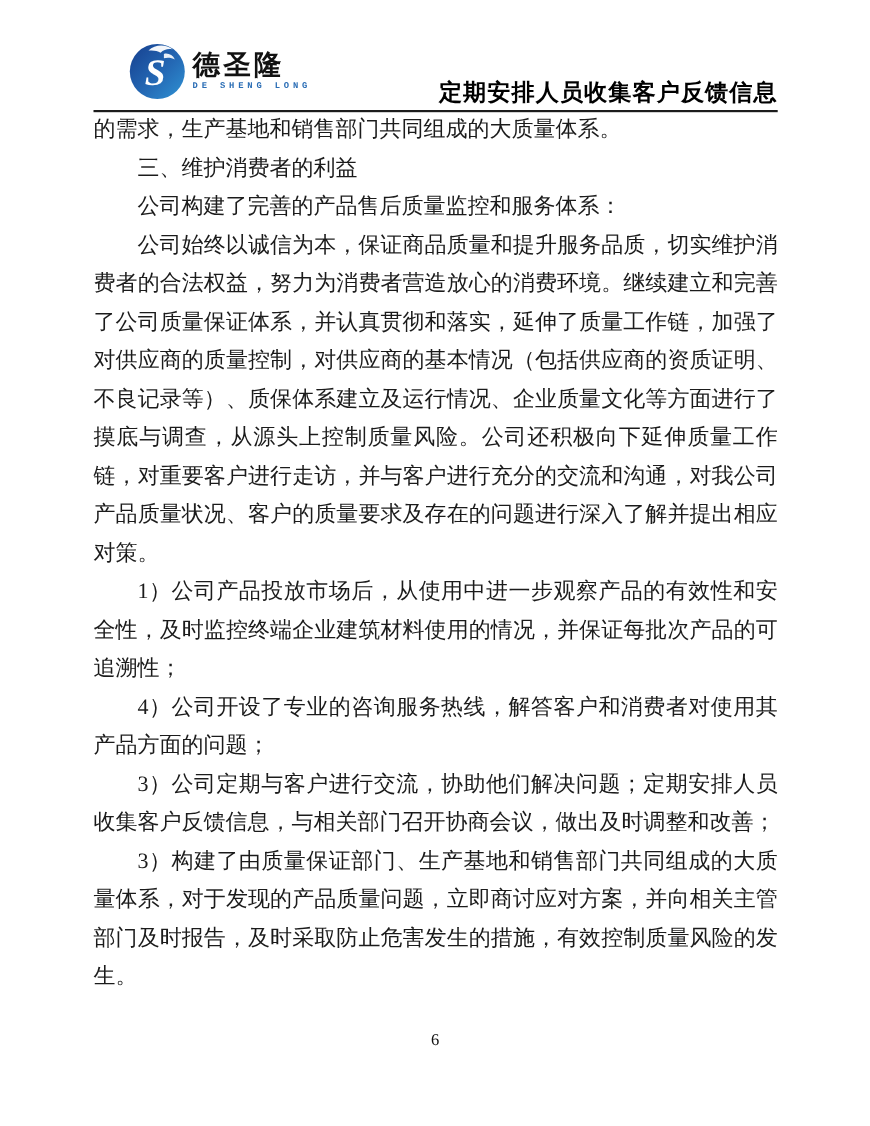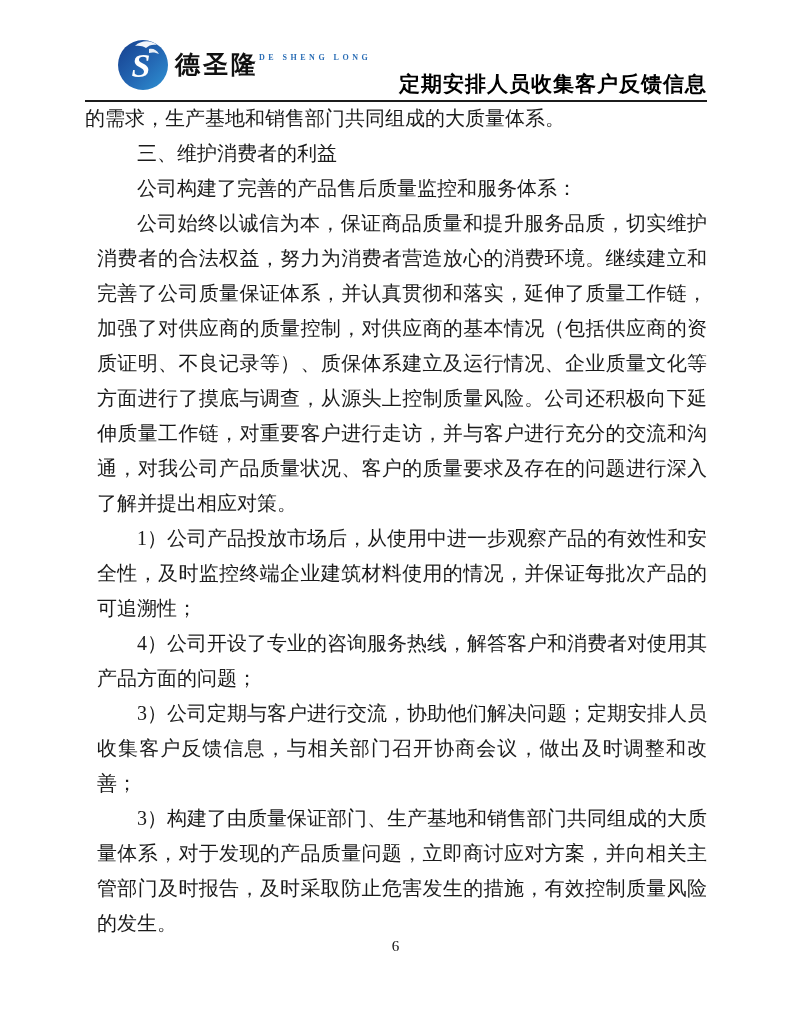--- a/index.html
+++ b/index.html
@@ -23,36 +23,36 @@
     height: 64px;
   }
   .logo {
     position: absolute;
     left: 30px;
     top: 2px;
     display: flex;
     align-items: center;
   }
   .logo-mark { width: 56px; height: 56px; display: block; }
-  .logo-text { margin-left: 4px; display: flex; justify-content: center; }
+  .logo-text { margin-left: 4px; display: flex; flex-direction: column; justify-content: center; }
   .logo-cn {
     font-size: 25px;
     font-weight: bold;
     color: #111;
     letter-spacing: 3px;
     line-height: 26px;
     font-family: "Liberation Sans", "DejaVu Sans", sans-serif;
   }
   .logo-en {
     font-size: 8px;
     font-weight: bold;
     color: #2a6db5;
     letter-spacing: 3.5px;
     margin-top: 2px;
-    font-family: Liberation Serif, serif;
+    font-family: Liberation Mono, monospace;
   }
   .company-name {
     position: absolute;
     right: 0;
     bottom: 0;
     font-size: 21px;
     font-weight: bold;
     color: #000;
     letter-spacing: 1px;
     white-space: nowrap;
@@ -70,21 +70,21 @@
     position: absolute;
     left: 85px;
     top: 101px;
     width: 622px;
     font-size: 20px;
     line-height: 35px;
     text-align: justify;
     color: #1b1b1b;
   }
   .content p { margin: 0; }
-  .content p.indent { text-indent: 2em; margin-left: 12px; }
+  .content p.indent { text-indent: 2em; }
   
   .page-number {
     position: absolute;
     top: 938px;
     left: 0;
     width: 100%;
     text-align: center;
     font-size: 15px;
     color: #111;
   }

